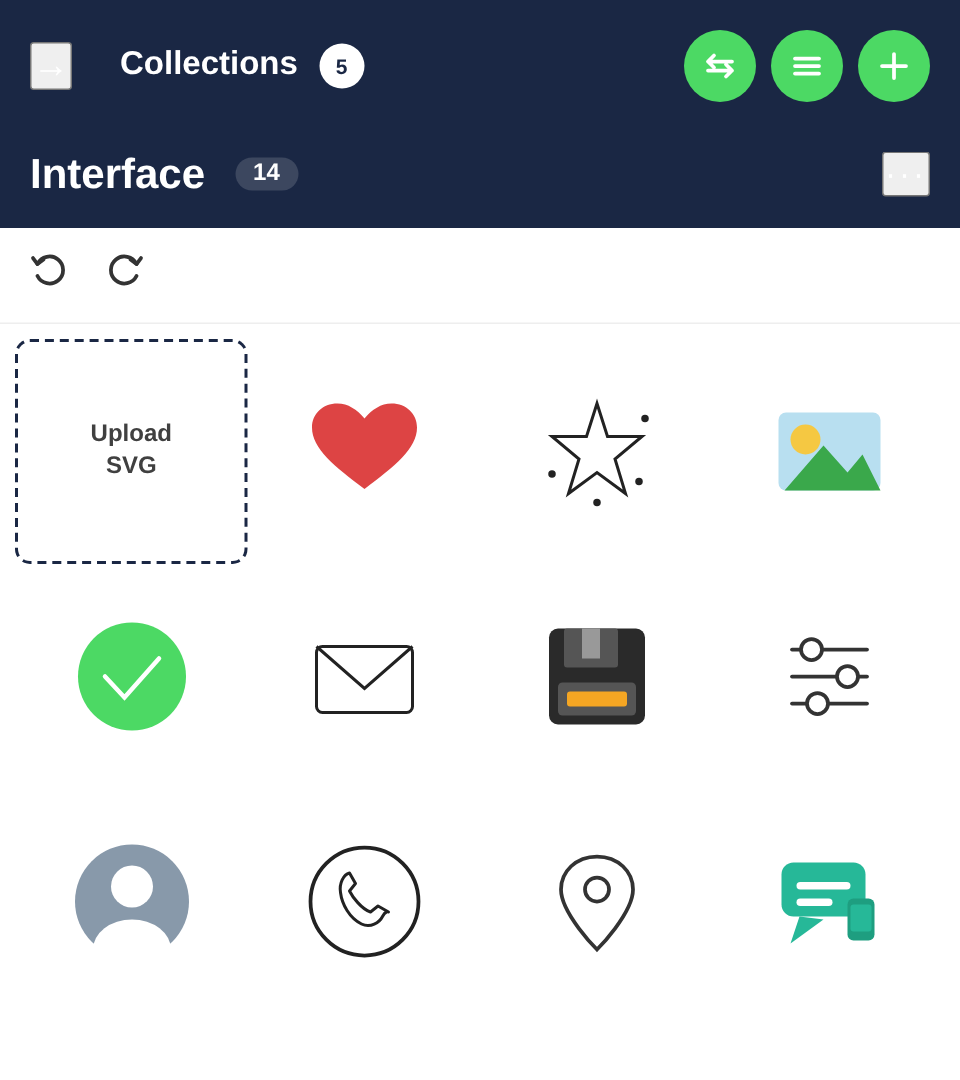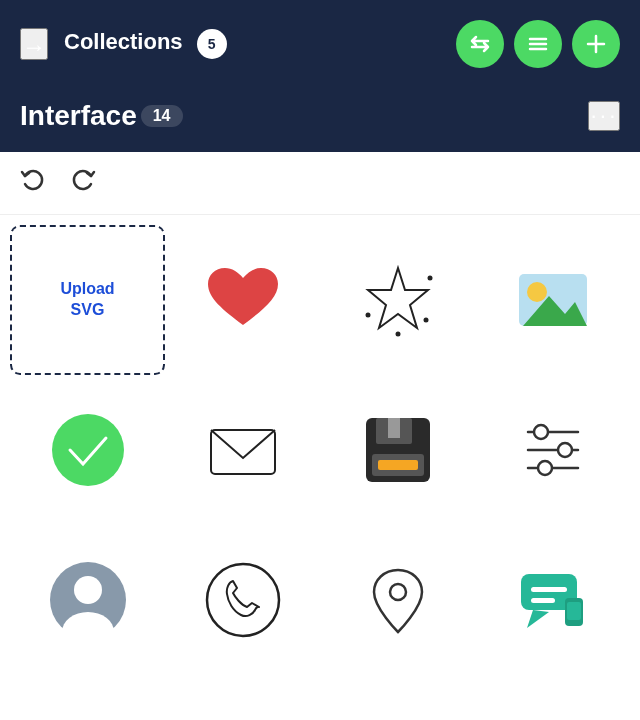--- a/index.html
+++ b/index.html
@@ -18,20 +18,21 @@
       color: #fff;
       font-size: 24px;
       cursor: pointer;
       margin-right: 4px;
     }
     .collections-title {
       color: #fff;
       font-size: 22px;
       font-weight: 700;
       flex: 1;
+      margin-left: 16px;
     }
     .count-badge {
       background: #fff;
       color: #1a2744;
       border-radius: 50%;
       width: 30px;
       height: 30px;
       display: inline-flex;
       align-items: center;
       justify-content: center;
@@ -65,21 +66,21 @@
       display: flex;
       align-items: center;
       justify-content: space-between;
     }
     .interface-title {
       color: #fff;
       font-size: 28px;
       font-weight: 800;
       display: flex;
       align-items: center;
-      gap: 4px;
+      gap: 20px;
     }
     .interface-count {
       background: rgba(255,255,255,0.15);
       color: #fff;
       border-radius: 12px;
       padding: 2px 12px;
       font-size: 16px;
       font-weight: 600;
     }
     .more-btn {
@@ -120,21 +121,21 @@
       height: 150px;
       cursor: pointer;
       border-radius: 8px;
       position: relative;
     }
     .upload-cell {
       border: 2.5px dashed #1a2744;
       border-radius: 10px;
       font-size: 16px;
       font-weight: 600;
-      color: #1d4ed8;
+      color: #404040;
       text-align: center;
       line-height: 1.3;
     }
 
     
     svg { overflow: visible; }
 
     
     .star-outline { stroke: #222; fill: none; stroke-width: 2; }
 

